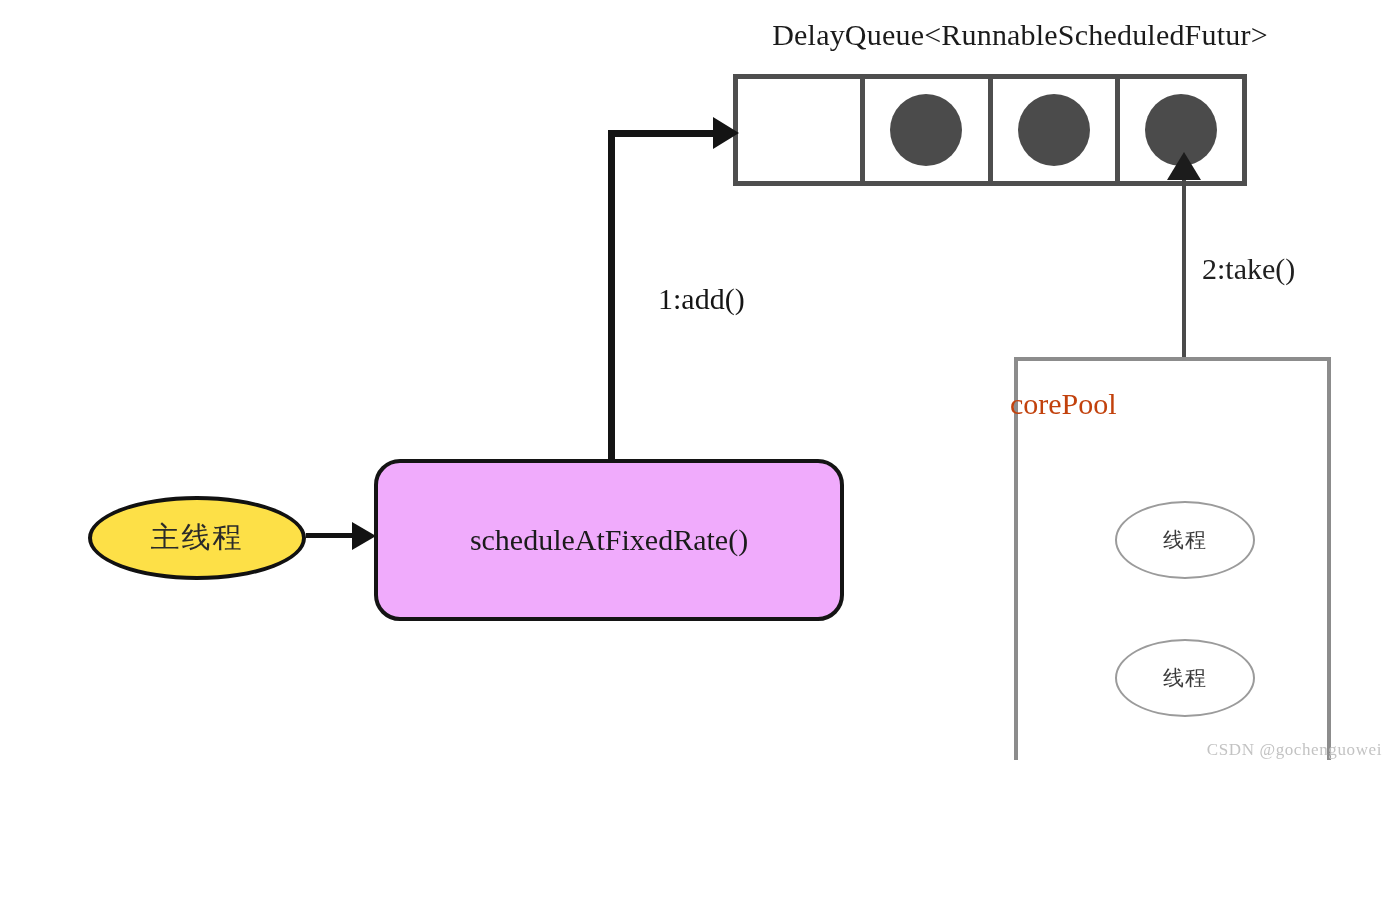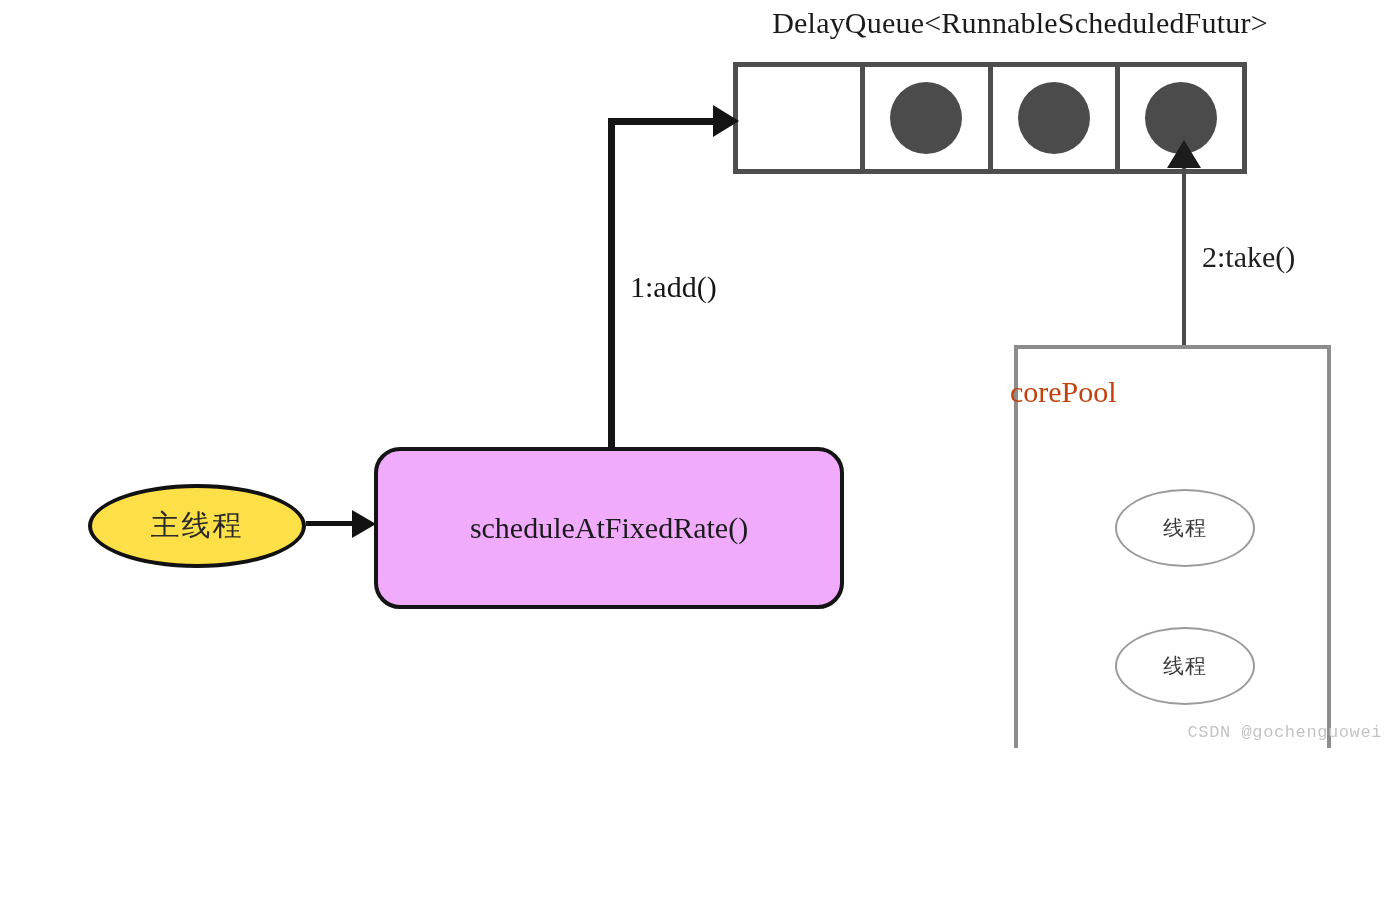--- a/index.html
+++ b/index.html
@@ -10,20 +10,21 @@
   body {
     font-family: "Liberation Serif", "DejaVu Serif", serif;
     color: #1a1a1a;
   }
   #canvas {
     position: relative;
     width: 1390px;
     height: 748px;
     background: #ffffff;
     overflow: hidden;
+    margin-top: 12px;
   }
   .abs { position: absolute; }
 
   
   #queue-title {
     left: 690px;
     top: 6px;
     width: 660px;
     text-align: center;
     font-size: 30px;
@@ -161,21 +162,21 @@
   #add-arrowhead {
     left: 713px;
     top: 105px;
     width: 0;
     height: 0;
     border-top: 16px solid transparent;
     border-bottom: 16px solid transparent;
     border-left: 26px solid #141414;
   }
   #add-label {
-    left: 630px;
+    left: 658px;
     top: 270px;
     font-size: 30px;
     color: #151515;
     white-space: nowrap;
   }
 
   
   #take-vline {
     left: 1182px;
     top: 160px;
@@ -214,22 +215,22 @@
     width: 0;
     height: 0;
     border-top: 14px solid transparent;
     border-bottom: 14px solid transparent;
     border-left: 24px solid #121212;
   }
 
   
   #watermark {
     right: 8px;
-    bottom: 6px;
-    font-family: Liberation Mono, monospace;
+    bottom: 0;
+    font-family: Liberation Serif, serif;
     font-size: 17px;
     color: #c3c3c3;
     letter-spacing: 0.6px;
     white-space: nowrap;
   }
 </style>
 </head>
 <body>
 
 <div id="canvas">

